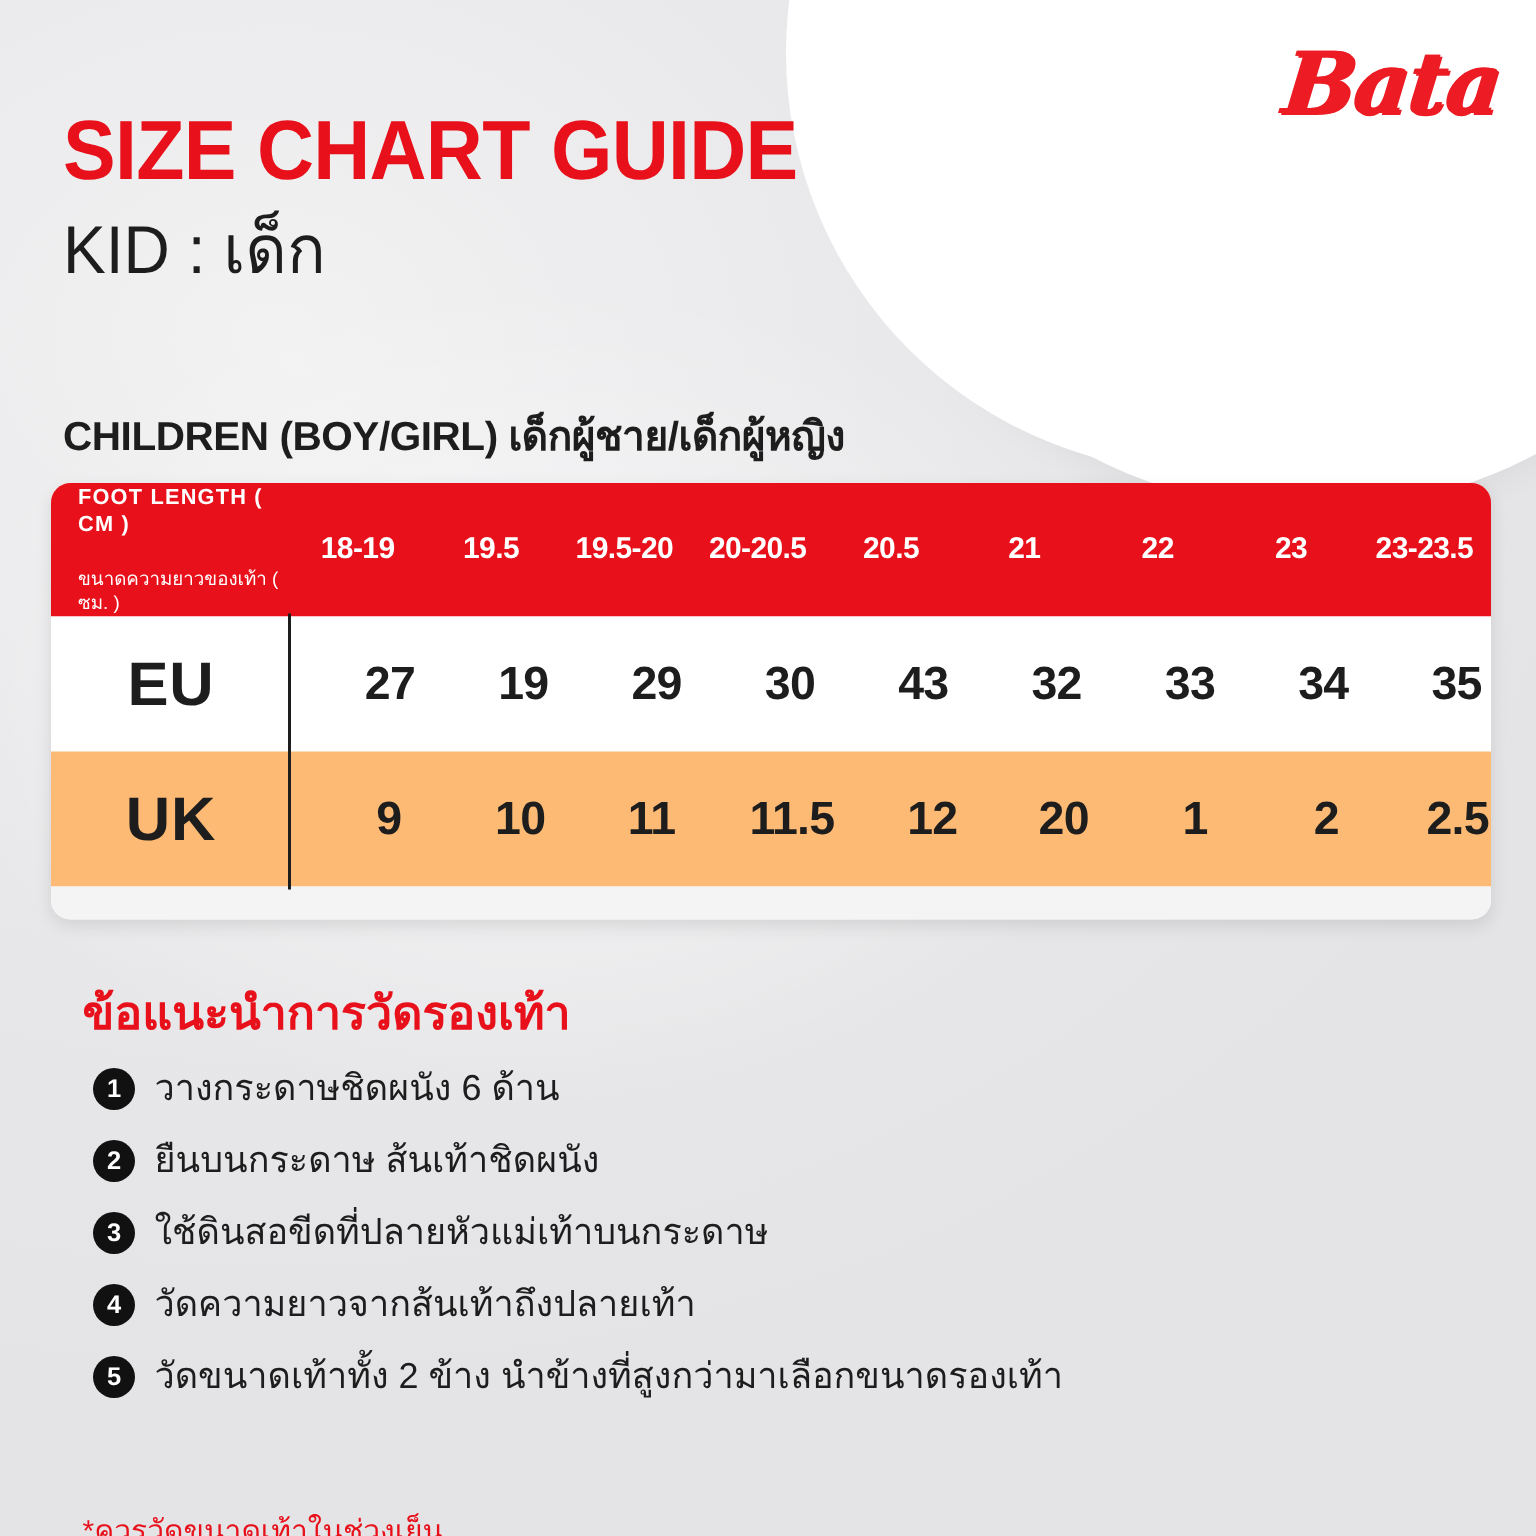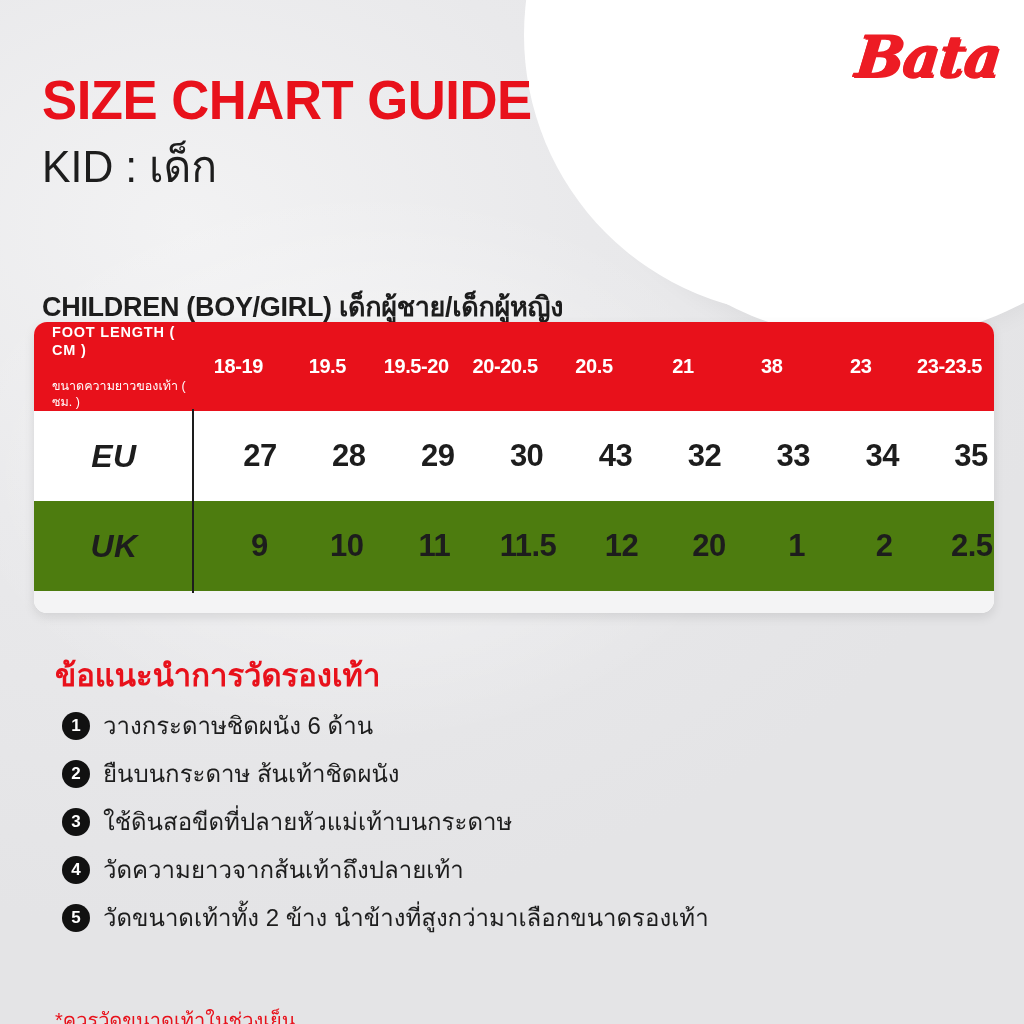--- a/index.html
+++ b/index.html
@@ -87,21 +87,21 @@
     font-weight: 400;
     color: #1d1d1d;
     transform: scaleX(0.95);
     transform-origin: left center;
     line-height: 1.05;
     white-space: nowrap;
   }
   .section-label {
     position: absolute;
     left: 42px;
-    top: 285px;
+    top: 269px;
     font-size: 27px;
     font-weight: 700;
     color: #1d1d1d;
     letter-spacing: -0.3px;
     white-space: nowrap;
     text-align: center;
   }
 
   
   .table-card {
@@ -160,29 +160,28 @@
   }
   .cell {
     flex: 1 1 0;
     display: flex;
     align-items: center;
     justify-content: center;
     text-align: right;
   }
 
   .row-eu { background: #ffffff; height: 90px; }
-  .row-uk { background: #4d7c0f; height: 90px; padding-bottom: 0; }
+  .row-uk { background: #fdba74; height: 90px; padding-bottom: 0; }
 
   .body-row .label-cell {
     position: relative;
-    font-size: 32px;
+    font-size: 41px;
     font-weight: 700;
     color: #1d1d1d;
     letter-spacing: 0.5px;
-    font-style: italic;
   }
   .body-row .label-cell::after {
     content: "";
     position: absolute;
     right: 0;
     top: -2px;
     bottom: -2px;
     width: 2px;
     background: #1d1d1d;
   }
@@ -268,31 +267,31 @@
       <div class="label-en">FOOT LENGTH ( CM )</div>
       <div class="label-th">ขนาดความยาวของเท้า ( ซม. )</div>
     </div>
     <div class="cells">
       <div class="cell">18-19</div>
       <div class="cell">19.5</div>
       <div class="cell">19.5-20</div>
       <div class="cell">20-20.5</div>
       <div class="cell">20.5</div>
       <div class="cell">21</div>
-      <div class="cell">38</div>
+      <div class="cell">22</div>
       <div class="cell">23</div>
       <div class="cell">23-23.5</div>
     </div>
   </div>
 
   <div class="trow body-row row-eu">
     <div class="label-cell">EU</div>
     <div class="cells">
       <div class="cell">27</div>
-      <div class="cell">28</div>
+      <div class="cell">19</div>
       <div class="cell">29</div>
       <div class="cell">30</div>
       <div class="cell">43</div>
       <div class="cell">32</div>
       <div class="cell">33</div>
       <div class="cell">34</div>
       <div class="cell">35</div>
     </div>
   </div>
 

